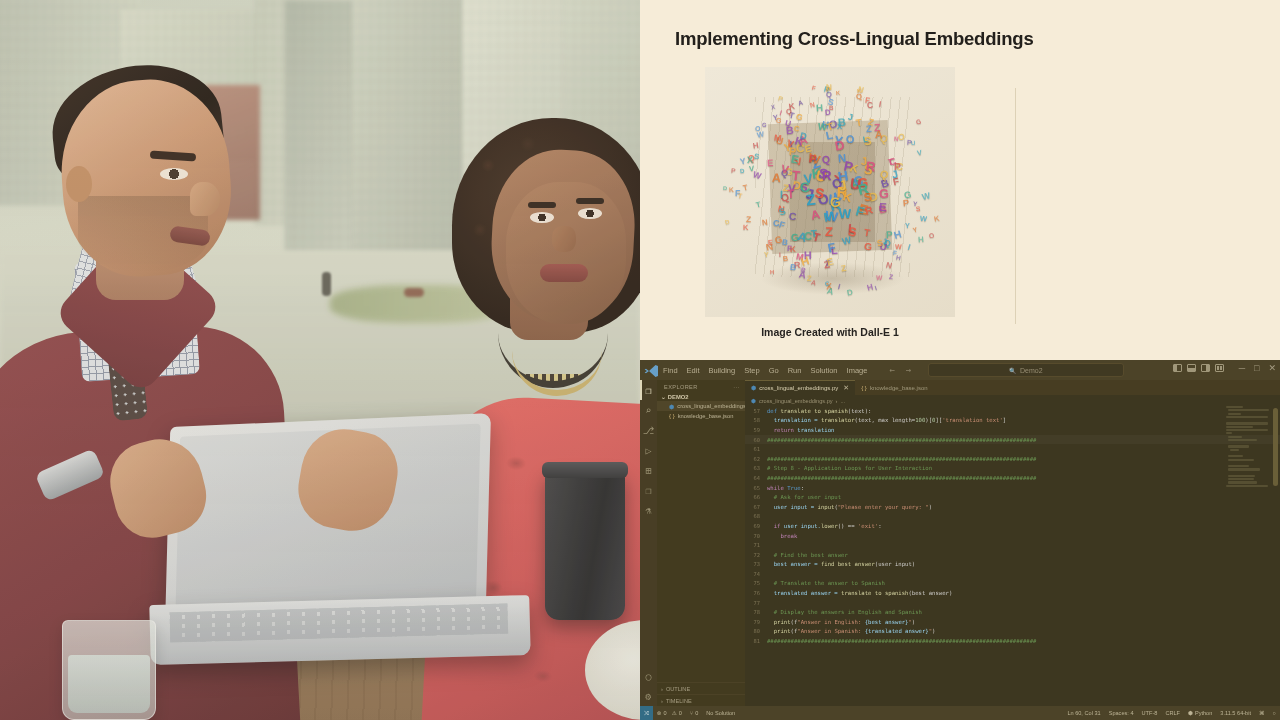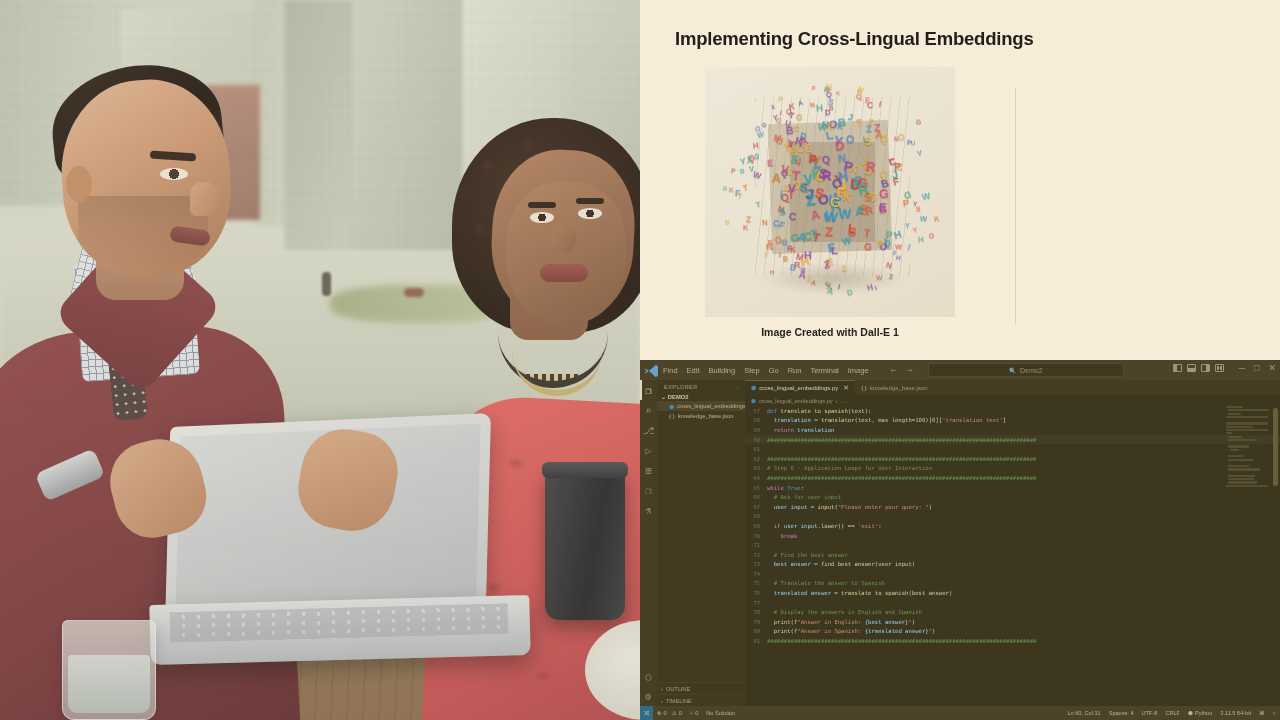--- a/index.html
+++ b/index.html
@@ -637,21 +637,21 @@
             <path d="M12.5 1 6 7l-3-2.3L1.6 5.6 4 7l-2.4 1.4L3 9.3 6 7l6.5 6L15 12V2z" fill="#6ab0e8" opacity=".9"></path>
           </svg>
       </div>
       <div class="vs-menu">
         <span>Find</span>
         <span>Edit</span>
         <span>Building</span>
         <span>Step</span>
         <span>Go</span>
         <span>Run</span>
-        <span>Terminal</span>
+        <span>Solution</span>
         <span>Image</span>
       </div>
       <div class="vs-nav">
         <span>←</span>
         <span>→</span>
       </div>
       <div class="vs-search">
         <span style="font-size:6px;">🔍</span>
         <span>Demo2</span>
       </div>

